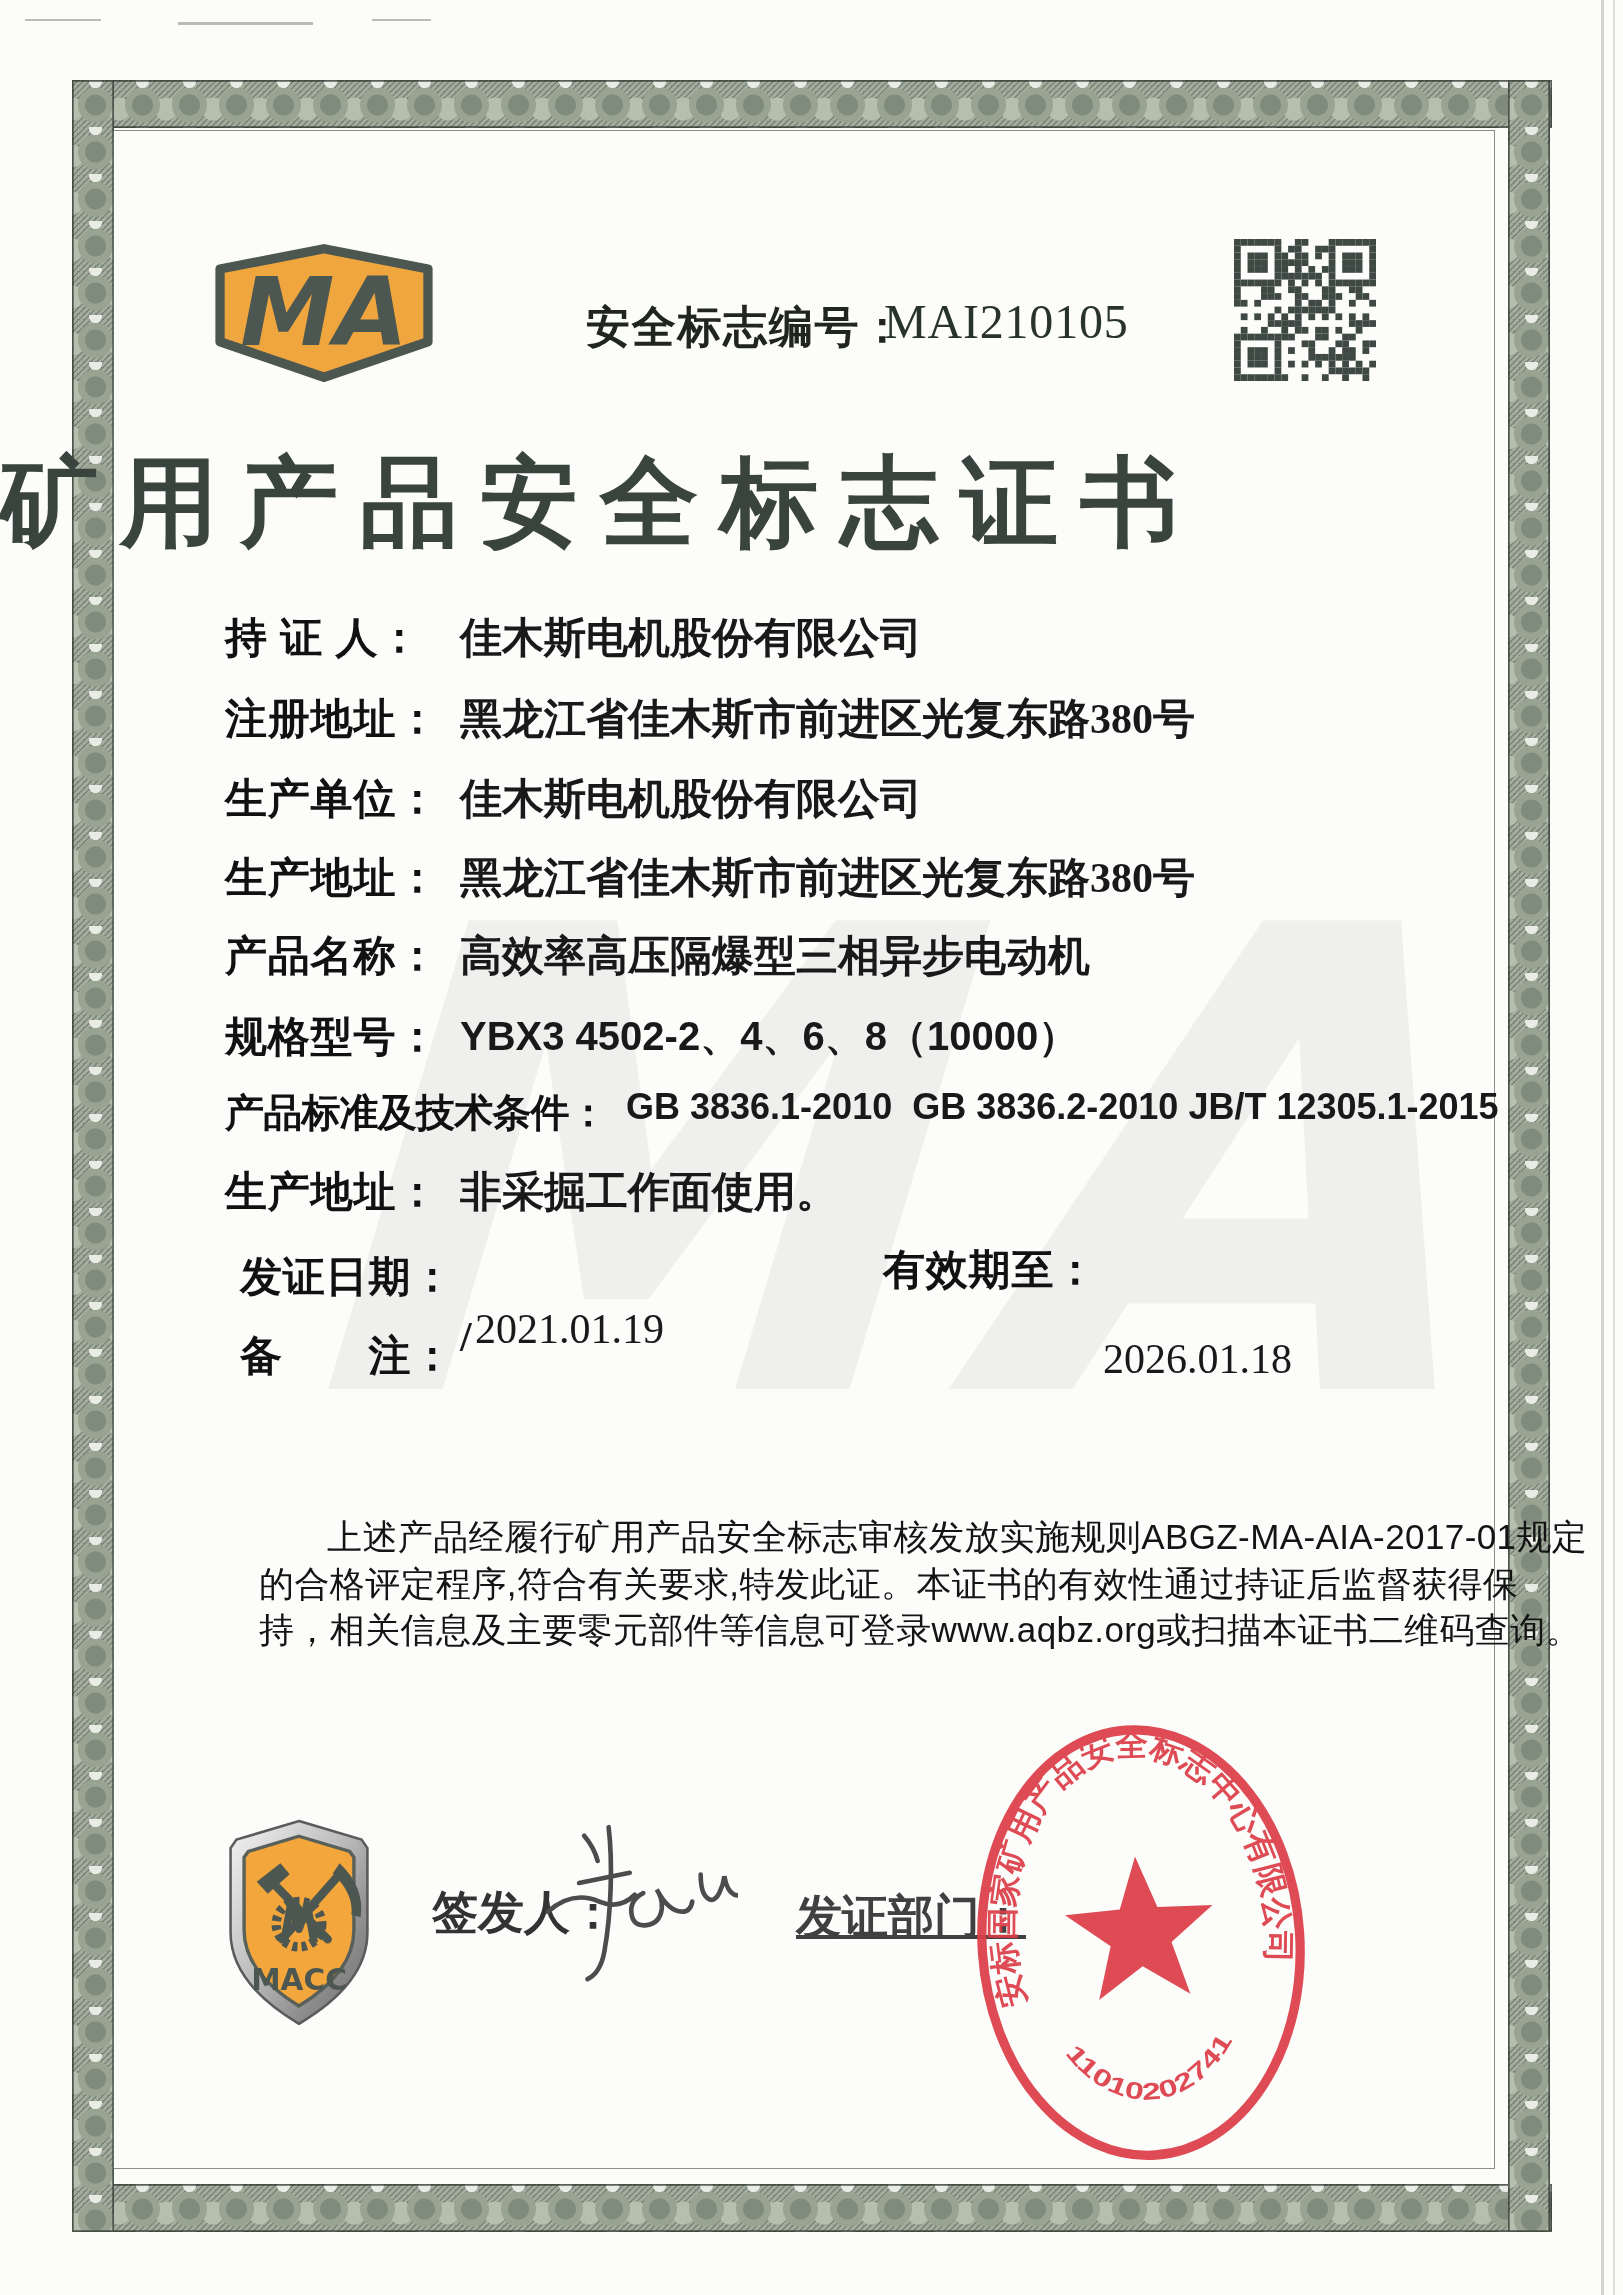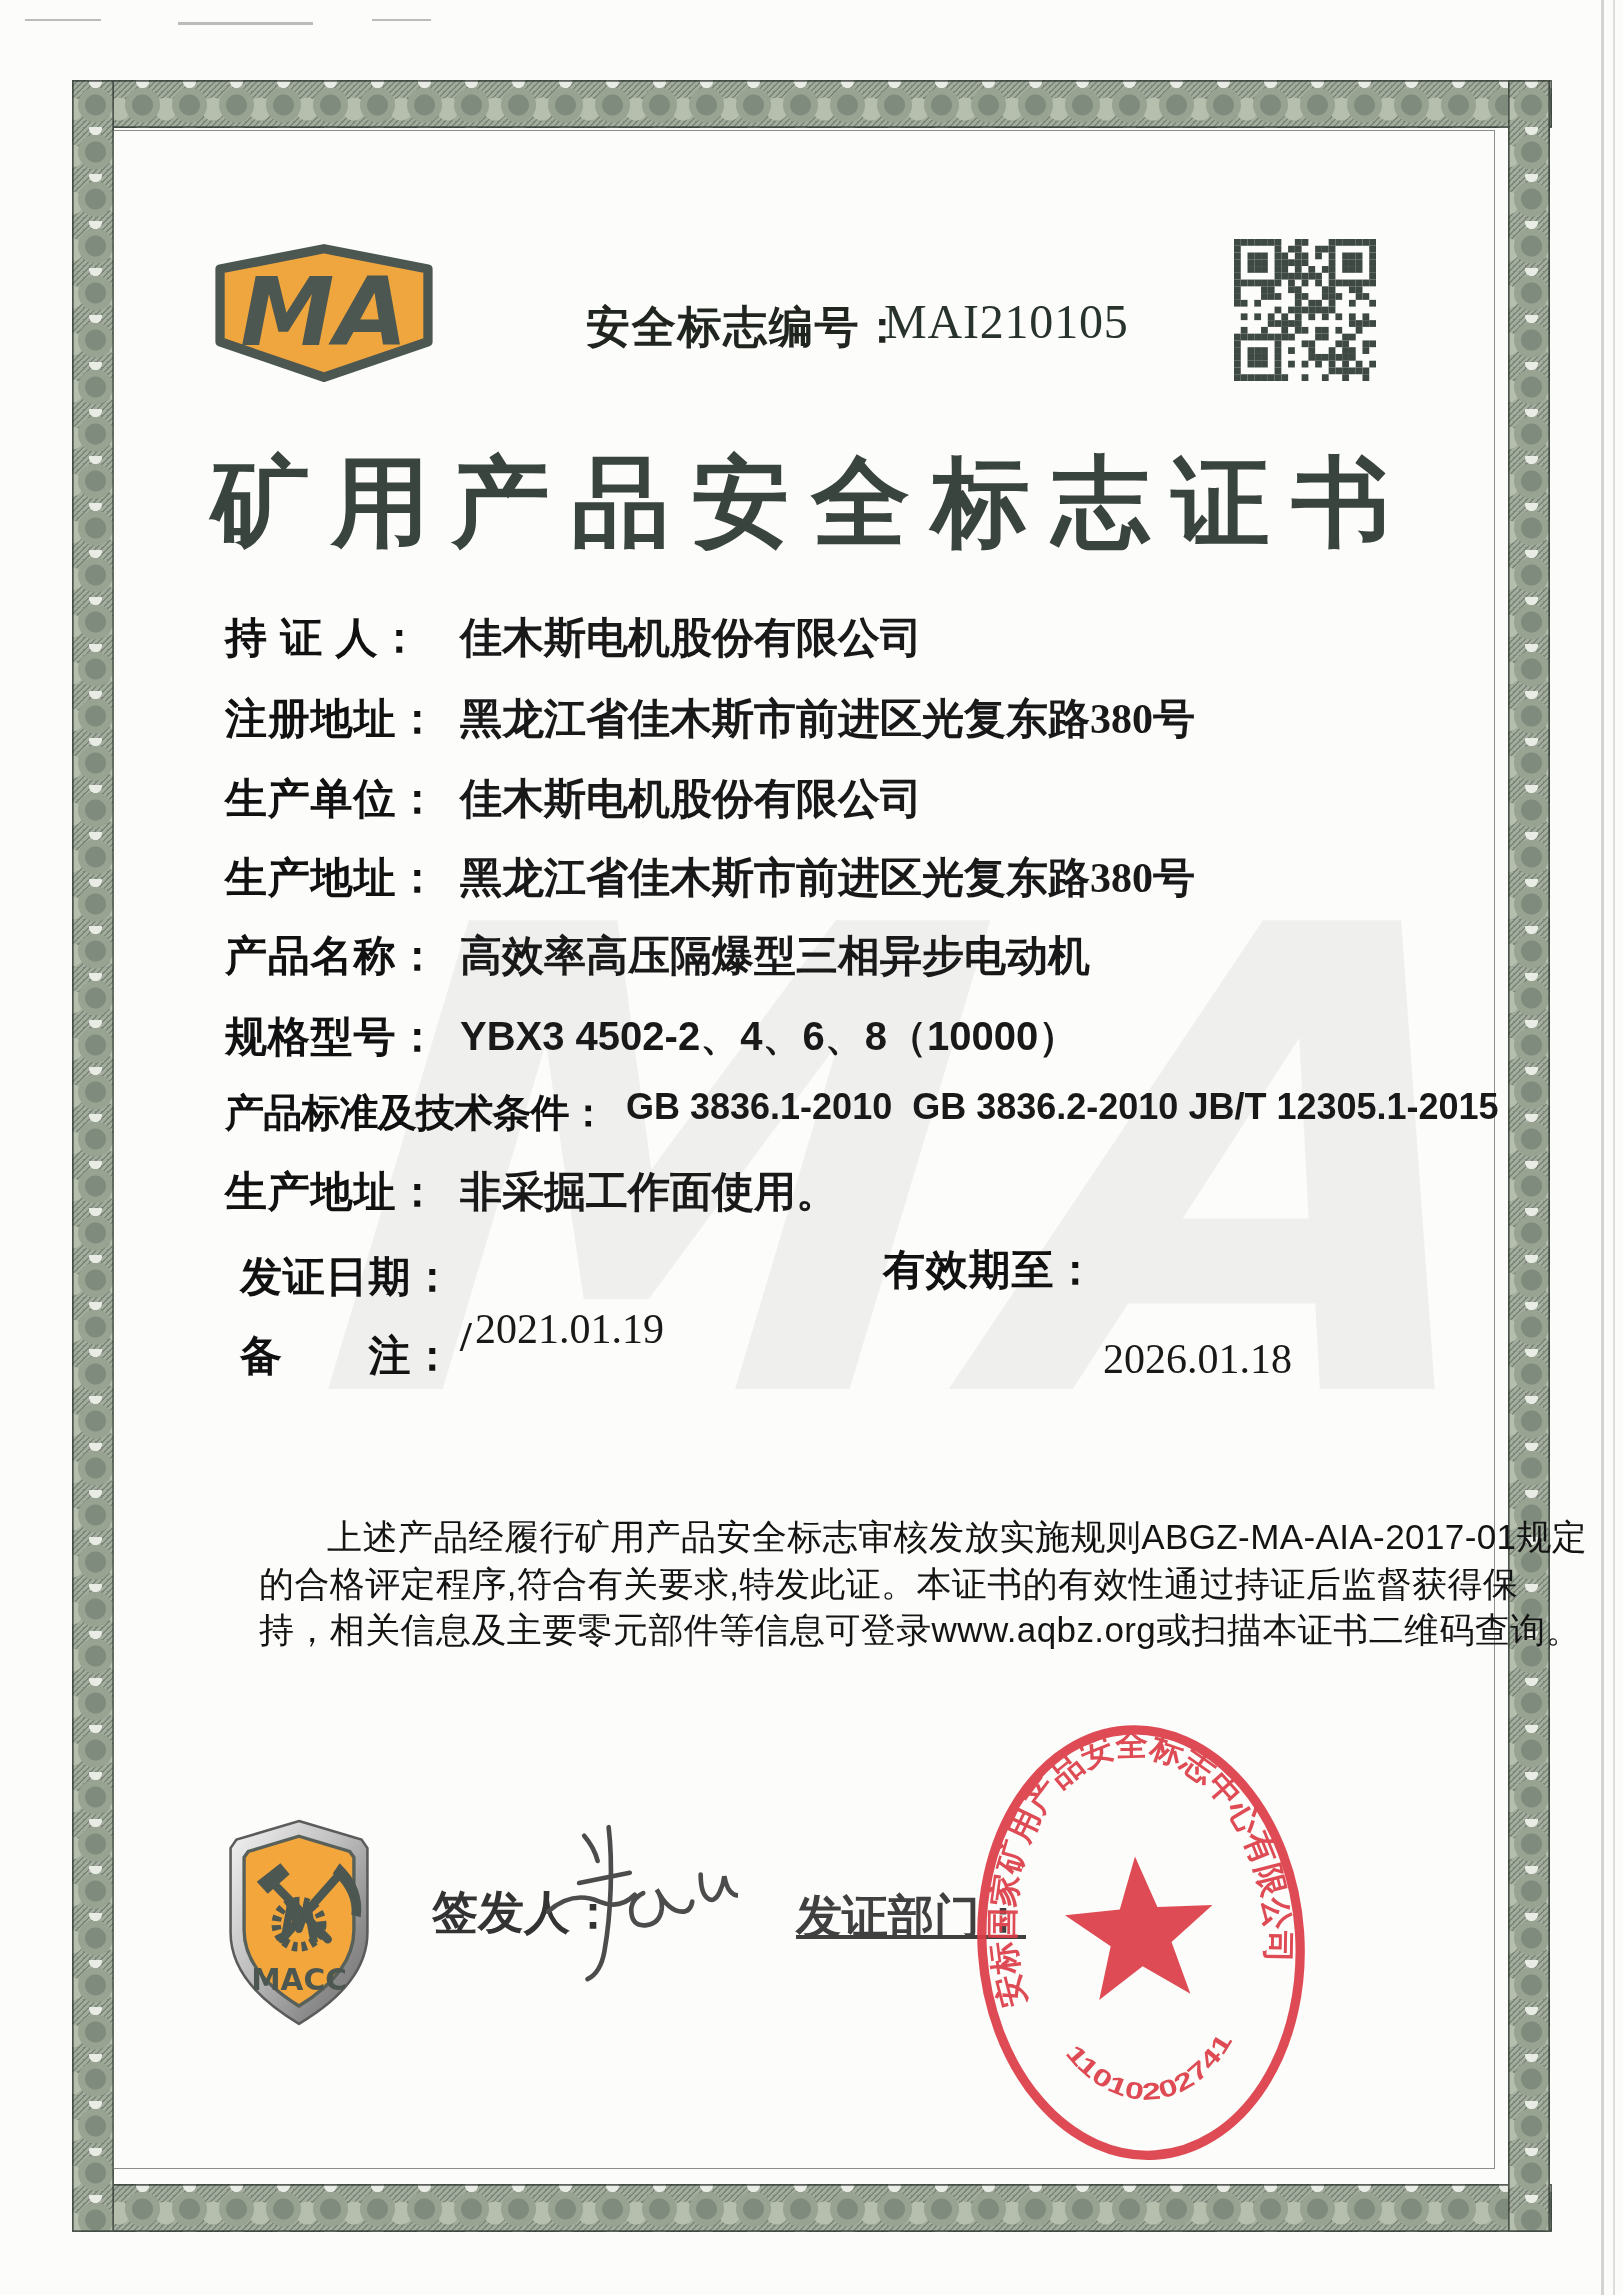--- a/index.html
+++ b/index.html
@@ -26,21 +26,21 @@
     font-style:italic;font-weight:900;letter-spacing:36px;color:#66705f;opacity:.08;
     transform:skewX(-6deg);font-family:"DejaVu Sans",sans-serif;user-select:none;}
   
   .ma-logo{position:absolute;left:213px;top:242px;}
   .certno-label{position:absolute;left:586px;top:298px;font-size:44px;font-weight:700;
     letter-spacing:1.7px;color:#20261f;white-space:pre;}
   .certno-value{position:absolute;left:884px;top:294px;font-size:48px;
     font-family:"Liberation Serif",serif;color:#28332c;letter-spacing:0.8px;}
   .qr{position:absolute;left:1234px;top:239px;}
   
-  .title{position:absolute;left:0;right:0;top:438px;margin:0;text-align:center;
+  .title{position:absolute;left:0;right:0;top:438px;margin:0;text-align:left;
     font-family:"Liberation Serif",serif;font-weight:700;font-size:98px;
     letter-spacing:22px;color:#3a443f;white-space:pre;}
   
   .row{position:absolute;left:213px;white-space:pre;margin-left:12px;}
   .lbl{font-weight:700;font-size:42px;color:#111;letter-spacing:0.8px;white-space:pre;}
   .val{font-family:"Liberation Serif",serif;font-size:42px;font-weight:600;color:#191919;
        position:absolute;left:235px;top:0;white-space:pre;}
   .row.r7 .lbl{font-size:39px;letter-spacing:-0.8px;}
   .row.r7 .val{left:401px;font-family:"Liberation Sans",sans-serif;font-size:36px;font-weight:700;}
   .row.r6 .val,.val.num{font-family:"Liberation Sans",sans-serif;font-weight:700;font-size:40px;}

